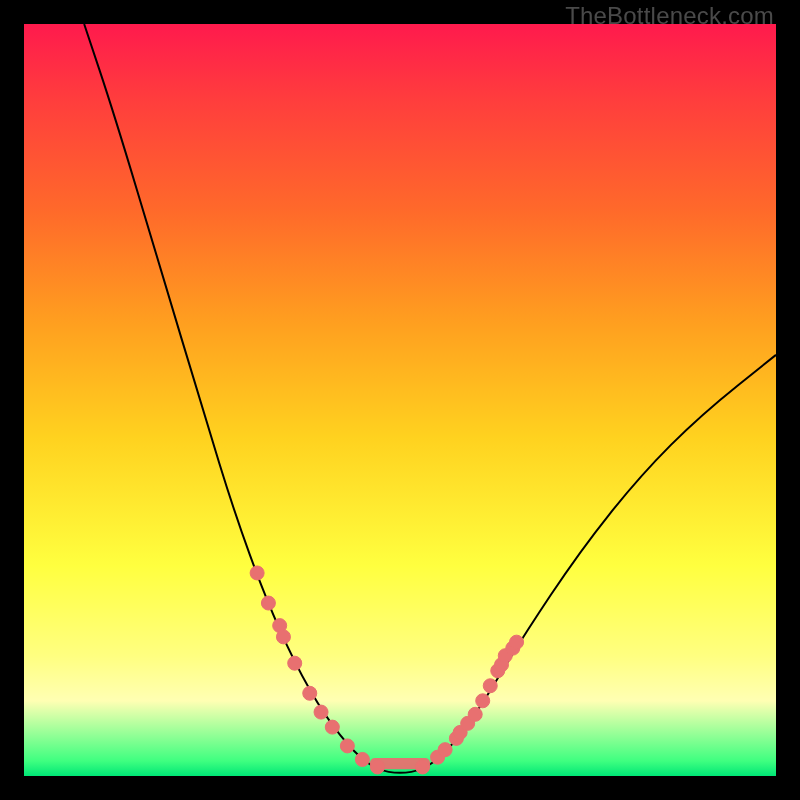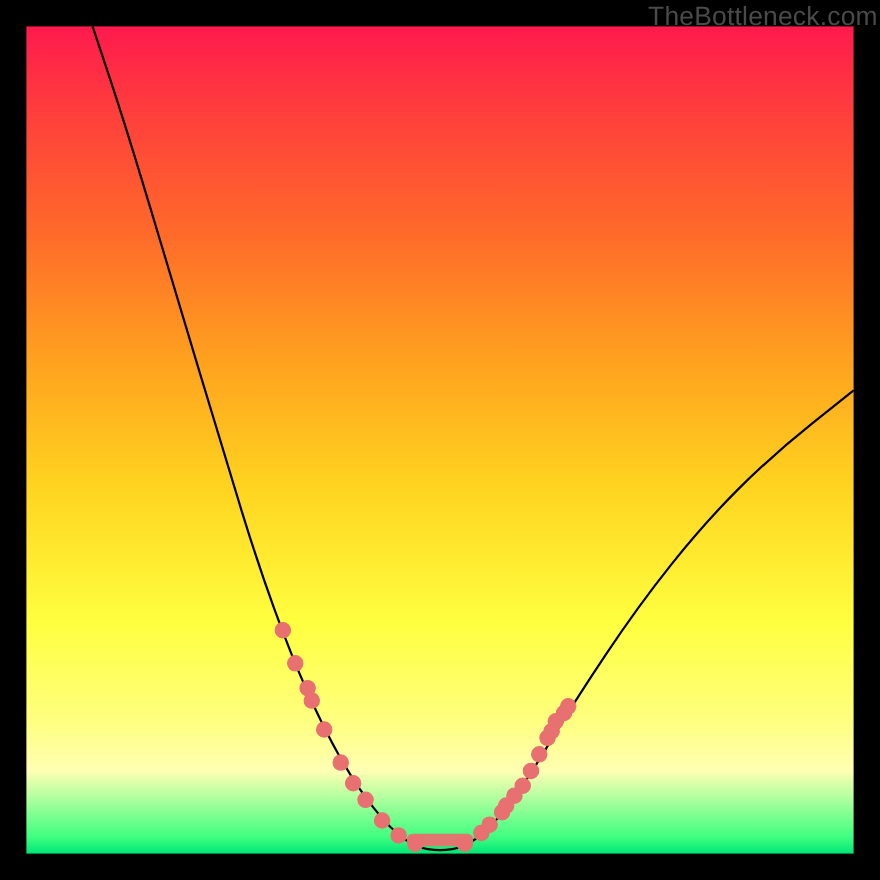--- a/index.html
+++ b/index.html
@@ -26,21 +26,21 @@
       #ffff3f 72%,
       #ffff80 84%,
       #ffffb3 90%,
       #3fff80 98%,
       #00e676 100%
     );
   }
   .watermark {
     position: absolute;
     top: 2px;
-    right: 2px;
+    right: 26px;
     color: #4a4a4a;
     font-size: 24px;
     font-weight: 500;
     letter-spacing: 0.2px;
     z-index: 5;
   }
   svg.plot {
     position: absolute;
     left: 0;
     top: 0;

